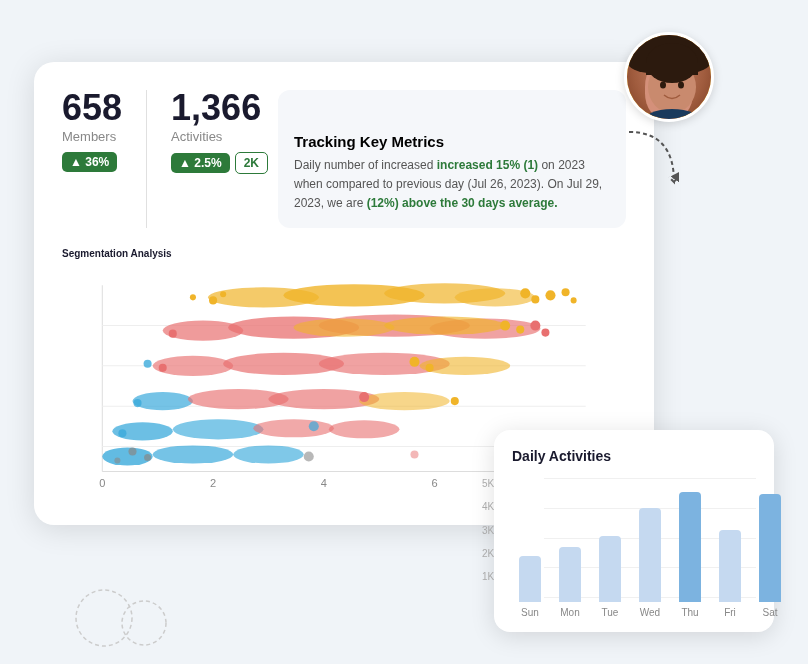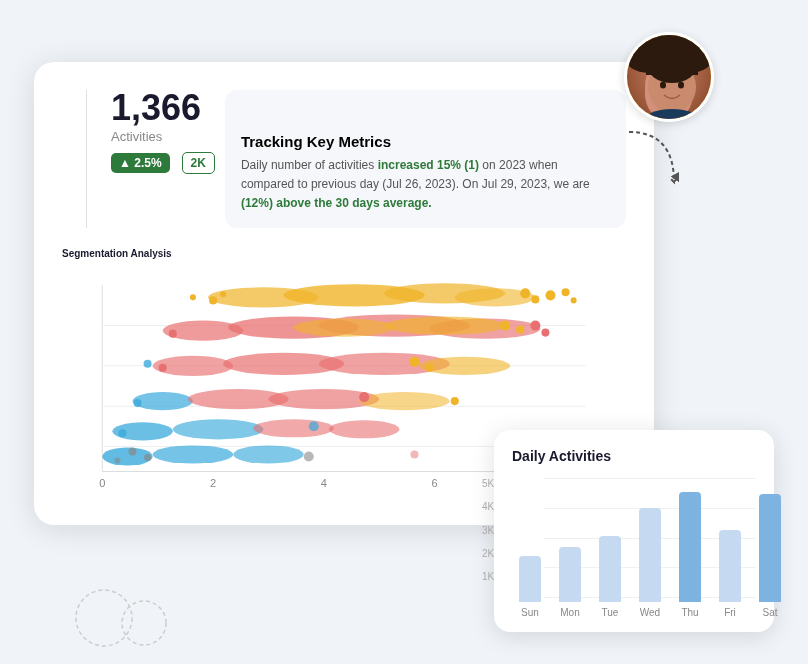--- a/index.html
+++ b/index.html
@@ -100,21 +100,21 @@
       background: #2d7a3a;
       color: #fff;
       font-size: 12px;
       font-weight: 600;
       border-radius: 5px;
       padding: 3px 8px;
       gap: 3px;
     }
     .badges-row {
       display: flex;
-      gap: 12px;
+      gap: 5px;
       align-items: center;
     }
     .badge-outline {
       display: inline-flex;
       align-items: center;
       border: 1.5px solid #2d7a3a;
       color: #2d7a3a;
       font-size: 12px;
       font-weight: 600;
       border-radius: 5px;
@@ -287,35 +287,40 @@
           <path d="M0,0 L6,3 L0,6 Z" fill="#555"></path>
         </marker>
       </defs>
     </svg>
   </div>
 
   <div class="main-card">
 
     <div class="metrics-row">
 
+      <div class="metric-block">
+        <div class="metric-value">658</div>
+        <div class="metric-label">Members</div>
+        <span class="badge-green">▲ 36%</span>
+      </div>
       <div class="metric-divider"></div>
 
       <div class="metric-block">
         <div class="metric-value">1,366</div>
         <div class="metric-label">Activities</div>
         <div class="badges-row">
           <span class="badge-green">▲ 2.5%</span>
           <span class="badge-outline">2K</span>
         </div>
       </div>
 
       <div class="tracking-box">
         <div class="tracking-title">Tracking Key Metrics</div>
         <div class="tracking-text">
-          <span>Daily number of activities </span><span class="highlight-green">increased 15% (1)</span><span> on 2023 when compared to previous day (Jul 26, 2023). On Jul 29, 2023, we are </span><span class="highlight-green">(12%) above the 30 days average.</span>
+          <span>Daily number of increased </span><span class="highlight-green">increased 15% (1)</span><span> on 2023 when compared to previous day (Jul 26, 2023). On Jul 29, 2023, we are </span><span class="highlight-green">(12%) above the 30 days average.</span>
         </div>
       </div>
     </div>
 
     <div class="seg-title">Segmentation Analysis</div>
     <div class="seg-chart">
       <svg class="seg-svg" viewBox="0 0 560 220">
 
         <line x1="40" y1="10" x2="40" y2="195" stroke="#ddd" stroke-width="1"></line>
         <line x1="40" y1="195" x2="520" y2="195" stroke="#ddd" stroke-width="1"></line>

